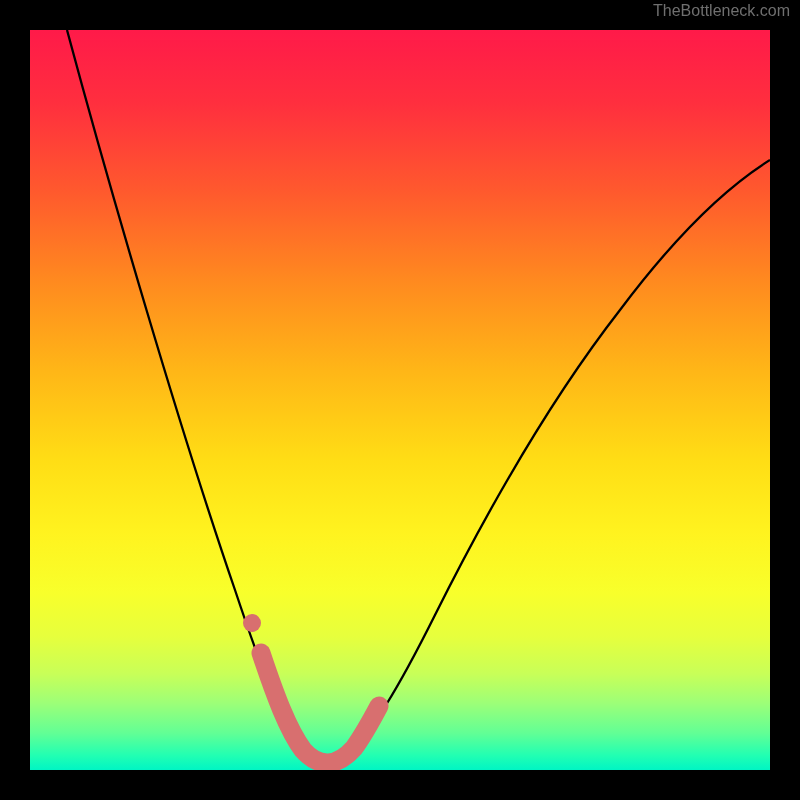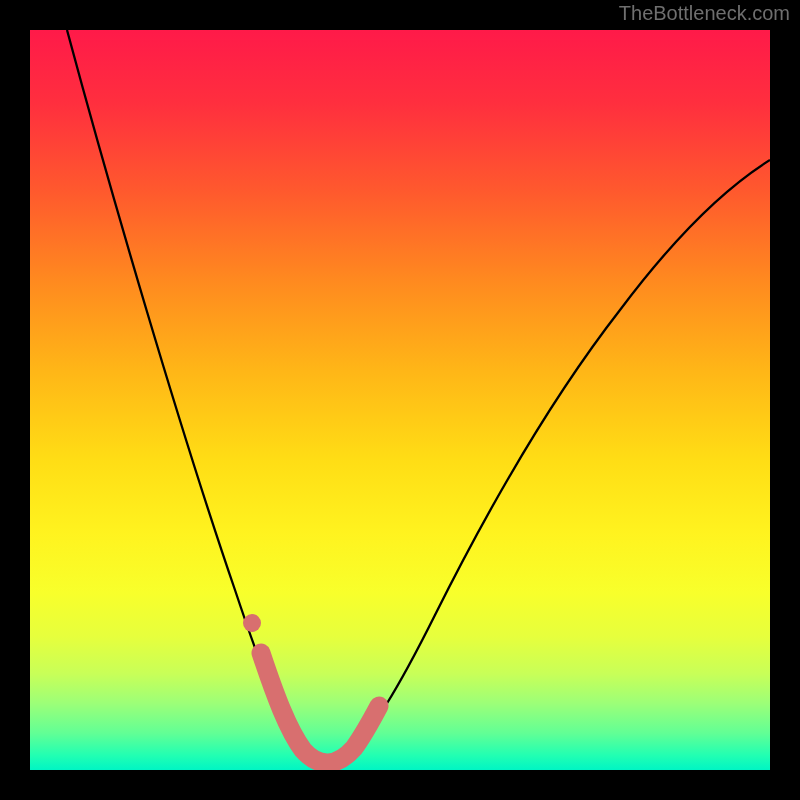--- a/index.html
+++ b/index.html
@@ -49,21 +49,21 @@
       #62ff95 95%,
       #22ffb2 98%,
       #00f5c4 100%
     );
   }
   .watermark {
     position: absolute;
     top: 2px;
     right: 10px;
     color: #6f6f6f;
-    font-size: 20px;
+    font-size: 16px;
     font-weight: 500;
     letter-spacing: 0px;
     user-select: none;
   }
   svg.curve {
     position: absolute;
     left: 0;
     top: 0;
     width: 100%;
     height: 100%;

